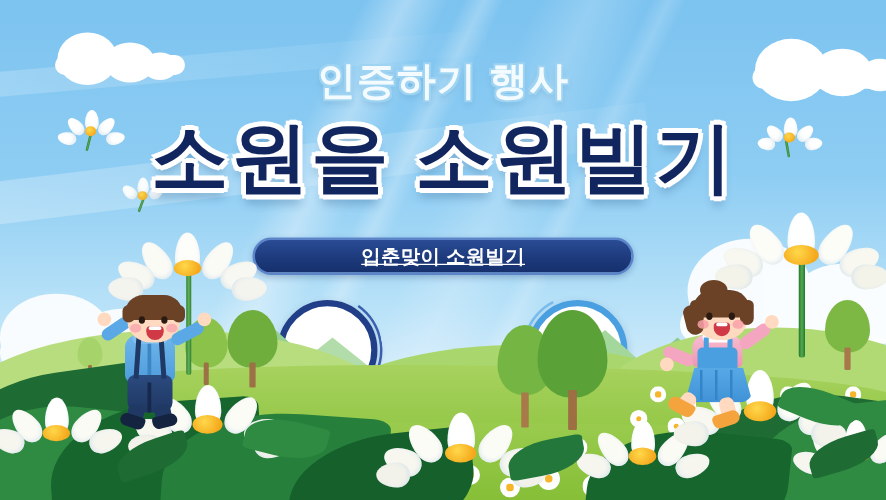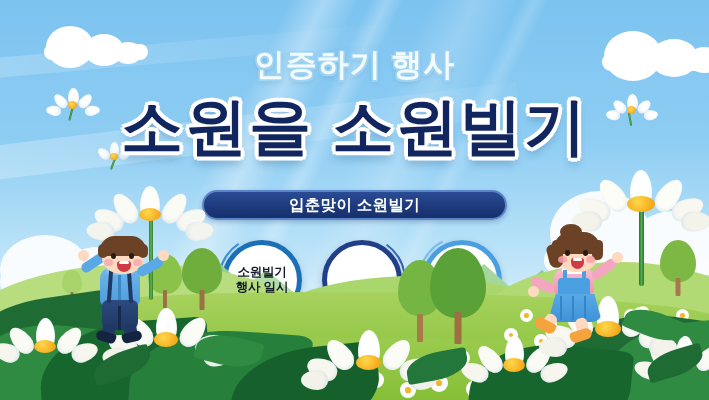--- a/index.html
+++ b/index.html
@@ -132,20 +132,21 @@
     align-items: center;
     justify-content: center;
     gap: 6px;
     box-sizing: border-box;
   }
   .ribbon span {
     font-size: 15.5px;
     font-weight: bold;
     letter-spacing: 0.3px;
     white-space: nowrap;
+    text-decoration: underline;
   }
   .ribbon .rb-white { color: #ffffff; }
   .ribbon .rb-yellow { color: #ffe52e; }
 
   
   .circles {
     position: absolute;
     left: 222px;
     top: 240px;
     width: 280px;
@@ -362,27 +363,20 @@
   </div>
 
   <div class="subtitle">인증하기 행사</div>
   <div class="maintitle">소원을 소원빌기</div>
 
   <div class="ribbon">
     <span class="rb-white">입춘맞이 소원빌기</span>
   </div>
 
   <div class="circles">
-    <div class="circle c-a">
-      <div class="arc"></div>
-      <div class="ring outer" style="border-color: rgb(27, 111, 184);"></div>
-      <div class="ring inner"></div>
-      <div class="lbl">소원빌기
-행사 일시</div>
-    </div>
     <div class="circle c-b">
       <div class="arc"></div>
       <div class="ring outer" style="border-color: rgb(32, 63, 136);"></div>
       <div class="ring inner"></div>
     </div>
     <div class="circle c-c">
       <div class="arc"></div>
       <div class="ring outer" style="border-color: rgb(74, 159, 224);"></div>
       <div class="ring inner"></div>
       <div class="lbl">참가

